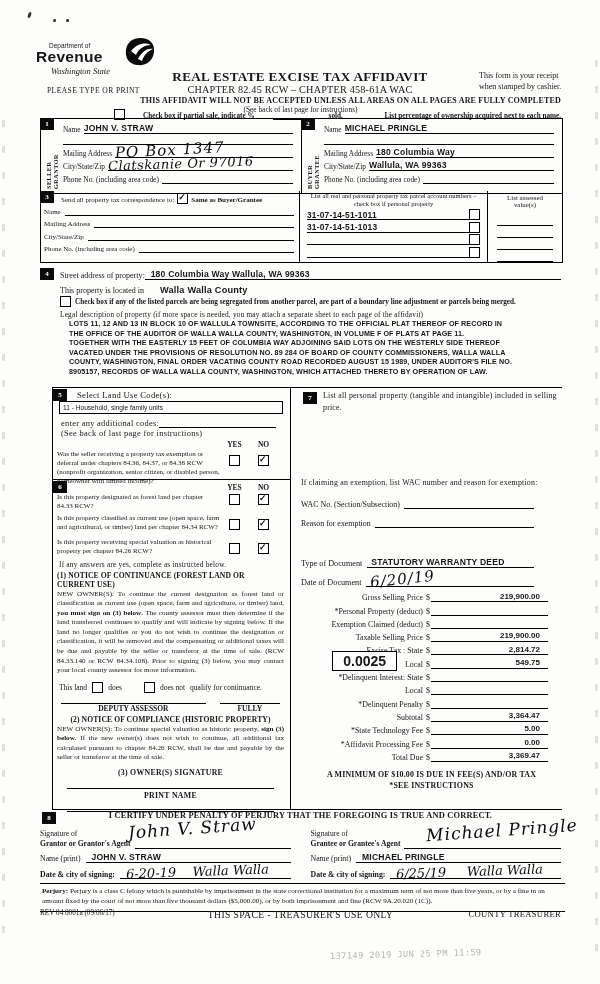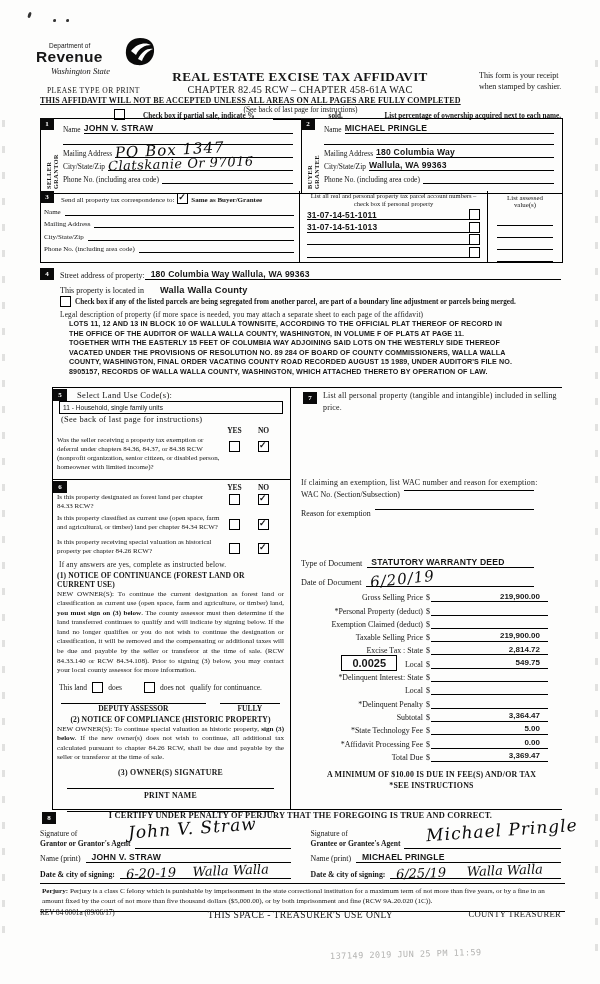--- a/index.html
+++ b/index.html
@@ -26,21 +26,21 @@
 
   
   .logo-dept{font-family:"Liberation Sans",sans-serif;font-size:6.5px;margin-left:13px;}
   .logo-rev{font-family:"Liberation Sans",sans-serif;font-weight:800;font-size:15.5px;letter-spacing:.3px;margin-top:-1px;}
   .logo-state{font-style:italic;font-size:8.5px;margin-left:15px;font-family:"Liberation Serif",serif;}
   .logo-mark{position:absolute;left:88px;top:-5px;}
   .title{font-size:13.2px;font-weight:bold;text-align:center;letter-spacing:.3px;}
   .subtitle{font-size:10.2px;text-align:center;letter-spacing:.2px;}
   .receipt{font-size:8px;line-height:1.35;}
   .typeprint{font-size:7.6px;letter-spacing:.4px;}
-  .warning{font-size:8px;font-weight:bold;text-align:left;letter-spacing:.2px;text-decoration:underline;}
+  .warning{font-size:8px;font-weight:bold;text-align:right;letter-spacing:.2px;}
   .seeback{font-size:7.4px;text-align:center;}
   .partial{display:flex;align-items:flex-end;font-size:7.2px;font-weight:bold;gap:18px;}
   .partial .gap{width:38px;border-bottom:1px solid #000;height:8px;}
 
   
   .box12{top:118px;left:40px;width:521px;height:74px;border:1.6px solid #000;display:flex;}
   .party{width:50%;position:relative;}
   .party.right{border-left:1.6px solid #000;}
   .sideL{position:absolute;left:1px;top:12px;width:17px;height:60px;}
   .sideL span{position:absolute;white-space:nowrap;font-size:6.2px;font-weight:bold;letter-spacing:.5px;
@@ -112,35 +112,35 @@
   .asr-lines .l2{flex:1;border-bottom:1.2px solid #000;}
   .asr-labs{display:flex;gap:14px;margin:0 4px;font-size:7.5px;font-weight:bold;}
   .asr-labs .l1{flex:2.4;text-align:center;}
   .asr-labs .l2{flex:1;text-align:center;}
   .sigline{border-bottom:1.2px solid #000;margin:11px 10px 0;}
   .cenlab{text-align:center;font-size:7.8px;font-weight:bold;margin-top:2px;letter-spacing:.3px;}
 
   .sec7{position:relative;height:88px;}
   .s7lab{margin-left:22px;width:238px;font-size:7.9px;line-height:1.5;letter-spacing:.2px;}
   .exm{font-size:7.9px;letter-spacing:.2px;}
-  .exrow{display:flex;align-items:flex-start;height:19px;font-size:7.9px;margin-right:28px;}
+  .exrow{display:flex;align-items:flex-end;height:19px;font-size:7.9px;margin-right:28px;}
   .exrow .line{flex:1;border-bottom:1px solid #000;margin-left:4px;}
   .docrow{display:flex;align-items:flex-end;height:17px;font-size:8.2px;margin-right:28px;}
   .docrow .line{flex:1;border-bottom:1px solid #000;margin-left:5px;padding-left:4px;white-space:nowrap;}
   .docrow .line .typed{font-size:8.6px;}
   .hand-date{font-size:15px;display:inline-block;transform:rotate(-6deg);margin-bottom:-2px;letter-spacing:1px;}
   .feetbl{margin-top:2px;margin-right:14px;}
   .feerow{display:flex;align-items:flex-end;height:13.3px;font-size:7.9px;}
   .feerow .flab{width:122px;text-align:right;padding-right:3px;white-space:nowrap;}
   .feerow .fd{padding-right:1px;}
   .feerow .fline{flex:1;border-bottom:1px solid #000;text-align:right;font-family:"Liberation Sans",sans-serif;
                  font-weight:700;font-size:8px;padding-right:8px;line-height:1.1;}
   .feerow.local .flab{display:flex;justify-content:flex-end;align-items:flex-end;}
   .ratebox{border:1.6px solid #000;padding:1px 10px;font-family:"Liberation Sans",sans-serif;font-weight:700;
-           font-size:11px;margin-right:8px;position:relative;top:2px;background:#fff;margin-top:12px;}
+           font-size:14px;margin-right:8px;position:relative;top:2px;background:#fff;margin-top:12px;}
   .minnote{text-align:center;font-size:7.9px;font-weight:bold;line-height:1.4;margin-top:7px;letter-spacing:.2px;}
 
   
   .sec8{top:811px;left:40px;width:521px;position:absolute;}
   .cert{text-align:center;font-size:8.4px;font-weight:bold;letter-spacing:.2px;height:13px;}
   .sigcols{display:flex;gap:20px;}
   .sigcol{flex:1;position:relative;}
   .s8srow{display:flex;align-items:flex-end;height:25px;font-size:7.6px;}
   .s8srow .two{line-height:1.35;white-space:nowrap;}
   .s8srow .two .b2{font-weight:bold;}
@@ -338,20 +338,24 @@
   </div>
 
   <div class="main">
     <div class="colL">
       <div class="sec5">
         <div class="badge" style="left:0;top:1px;">5</div>
         <div class="lu-title">Select Land Use Code(s):</div>
         <div class="lu-box">
             <span>11 - Household, single family units</span>
           </div>
+        <div class="lu-add">
+            <span>enter any additional codes:</span>
+            <span class="line"></span>
+          </div>
         <div class="lu-see">(See back of last page for instructions)</div>
         <div class="ynhead">
             <span>YES</span>
             <span>NO</span>
           </div>
         <div class="qrow">
           <span class="qt">Was the seller receiving a property tax exemption or deferral under chapters 84.36, 84.37, or 84.38 RCW (nonprofit organization, senior citizen, or disabled person, homeowner with limited income)?</span>
           <span class="qc"><span class="cb"></span></span>
           <span class="qc"><span class="cb checked"></span></span>
         </div>

